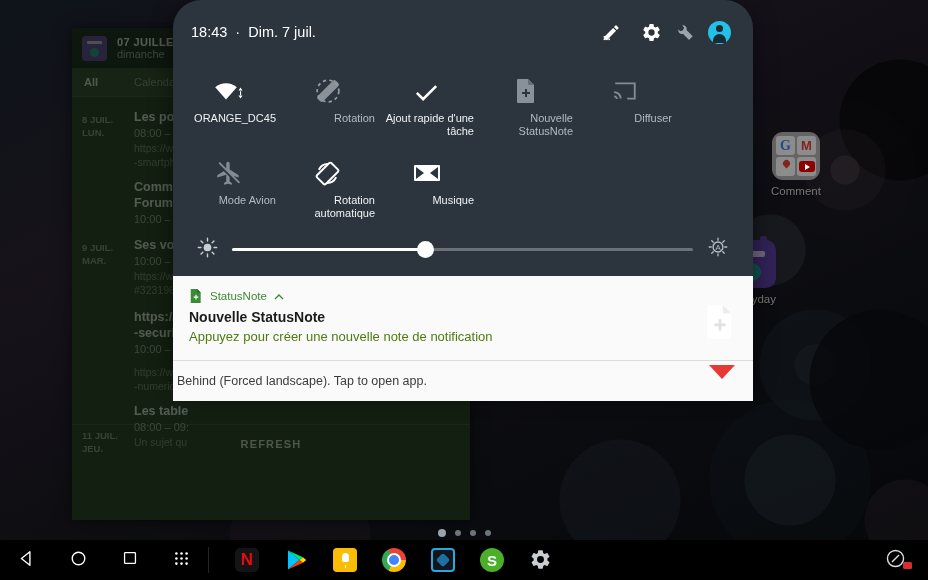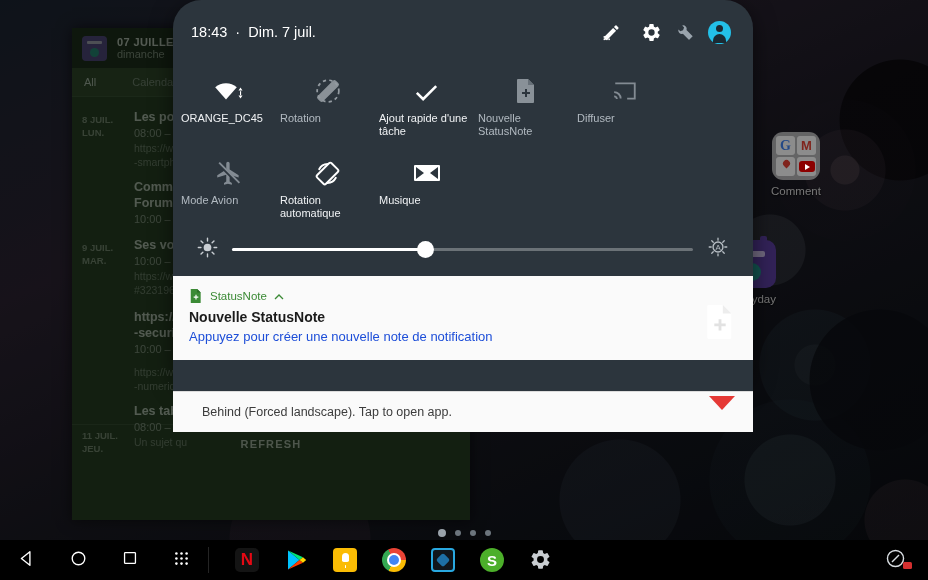--- a/index.html
+++ b/index.html
@@ -35,21 +35,21 @@
     box-shadow:0 0 14px rgba(0,0,0,.55);
   }
   #bg-app .appbar{height:40px;background:#121a12;display:flex;align-items:center;padding:0 10px;gap:10px;}
   #bg-app .calicon{width:25px;height:25px;border-radius:4px;background:#5b3f9d;position:relative;flex:none;}
   #bg-app .calicon:before{content:"";position:absolute;left:5px;top:5px;width:15px;height:3px;background:#cfc2ea;border-radius:1px;}
   #bg-app .calicon:after{content:"";position:absolute;left:8px;top:12px;width:9px;height:9px;border-radius:50%;background:#1f9c94;}
   #bg-app .dt1{color:#e8e8e8;font-size:11px;font-weight:bold;letter-spacing:.4px;line-height:12px;}
   #bg-app .dt2{color:#9aa09a;font-size:11px;line-height:13px;}
   #bg-app .tabs{height:28px;background:#2c3f29;display:flex;align-items:center;gap:36px;padding:0 12px;
     border-bottom:1px solid rgba(255,255,255,.07);}
-  #bg-app .tab{font-size:11px;font-weight:normal;color:#d6dbd6;}
+  #bg-app .tab{font-size:11px;font-weight:bold;color:#d6dbd6;}
   #bg-app .tab.dim{color:#8d958d;font-weight:normal;}
   #bg-app .list{position:relative;padding:8px 0 0 0;}
   #bg-app .ev{display:flex;padding:4px 10px 6px 10px;}
   #bg-app .daycol{width:52px;flex:none;color:#8f9a8d;font-size:9.5px;font-weight:bold;line-height:13px;padding-top:4px;}
   #bg-app .evbody{flex:1;min-width:0;}
   #bg-app .evtitle{color:#dfe4df;font-size:12.5px;font-weight:bold;line-height:16px;white-space:nowrap;overflow:hidden;}
   #bg-app .evtime{color:#9da69c;font-size:11px;line-height:16px;white-space:nowrap;overflow:hidden;}
   #bg-app .evurl{color:#7f8a7e;font-size:10.5px;line-height:14px;white-space:nowrap;overflow:hidden;}
   #bg-app .refreshbar{position:absolute;left:0;right:0;bottom:0;height:38px;
      border-top:1px solid rgba(255,255,255,.10);display:flex;align-items:center;justify-content:center;}
@@ -87,44 +87,44 @@
     box-shadow:0 6px 22px rgba(0,0,0,.55);border-radius:28px;}
   #qs-header{height:64px;display:flex;align-items:center;padding:0 14px 0 18px;}
   #qs-header .clock{color:#ffffff;font-size:14.5px;}
   #qs-header .spacer{flex:1;}
   #qs-header .hicon{width:40px;height:40px;display:flex;align-items:center;justify-content:center;}
   .avatar{width:23px;height:23px;border-radius:50%;background:#23c0e8;position:relative;}
   .avatar:before{content:"";position:absolute;left:8px;top:4.5px;width:7px;height:7px;border-radius:50%;background:#1b2a33;}
   .avatar:after{content:"";position:absolute;left:5px;top:13.5px;width:13px;height:9px;border-radius:7px 7px 0 0;background:#1b2a33;}
 
   .qs-grid{display:flex;flex-wrap:wrap;padding:2px 6px 0 6px;}
-  .tile{width:95px;padding:8px 2px 10px 2px;text-align:left;}
+  .tile{width:95px;padding:8px 2px 10px 2px;text-align:right;}
   .tile .tico{height:34px;display:flex;align-items:center;justify-content:center;}
   .tile .tlabel{color:#f0f2f4;font-size:11px;line-height:13px;margin-top:4px;}
   .tile.off .tlabel{color:#b2bac1;}
   .tile.off svg{opacity:.62;}
 
   .bright-row{display:flex;align-items:center;padding:6px 24px 14px 24px;gap:14px;}
   .bright-row .track{flex:1;height:3px;background:rgba(255,255,255,.30);position:relative;border-radius:2px;}
   .bright-row .fill{position:absolute;left:0;top:0;bottom:0;background:#ffffff;border-radius:2px;}
   .bright-row .thumb{position:absolute;top:50%;width:17px;height:17px;margin-top:-8.5px;margin-left:-8.5px;
      border-radius:50%;background:#ffffff;}
 
   
   #notif-area{background:#2c353d;}
   .ncard{background:#fafafa;margin:0;}
   .ncard .nhead{display:flex;align-items:center;gap:7px;padding:12px 16px 2px 16px;}
   .ncard .napp{color:#3b8a35;font-size:11.5px;}
   .ncard .nbody{padding:2px 60px 14px 16px;position:relative;}
   .ncard .ntitle{color:#1b1b1b;font-size:14px;font-weight:bold;line-height:19px;}
-  .ncard .ntext{color:#1d4ed8;font-size:13px;line-height:19px;}
+  .ncard .ntext{color:#4d7c0f;font-size:13px;line-height:19px;}
   .ncard .nbigicon{position:absolute;right:16px;top:-4px;}
   .ncard .nactions{background:#efefef;display:flex;gap:26px;padding:13px 16px 13px 16px;border-top:1px solid #e3e3e3;}
   .ncard .nact{color:#3b8a35;font-size:12.5px;font-weight:bold;letter-spacing:.5px;}
-  .ncard2{background:#fafafa;border-top:1px solid #dcdcdc;padding:11px 60px 11px 29px;position:relative;margin-top:31px;}
+  .ncard2{background:#fafafa;border-top:1px solid #dcdcdc;padding:11px 60px 11px 4px;position:relative;}
   .ncard2 .ntext{color:#3c3c3c;font-size:12.5px;line-height:18px;}
   .chev-red{position:absolute;right:18px;top:4px;width:0;height:0;
     border-left:13px solid transparent;border-right:13px solid transparent;border-top:14px solid #e53935;}
 
   
   #page-dots{position:absolute;left:0;right:0;bottom:43px;display:flex;justify-content:center;gap:9px;}
   #page-dots i{width:6px;height:6px;border-radius:50%;background:#6c757d;display:block;}
   #page-dots i.on{width:8px;height:8px;background:#9aa3ab;margin-top:-1px;}
 
   #navbar{position:absolute;left:0;bottom:0;width:928px;height:40px;background:#000000;

